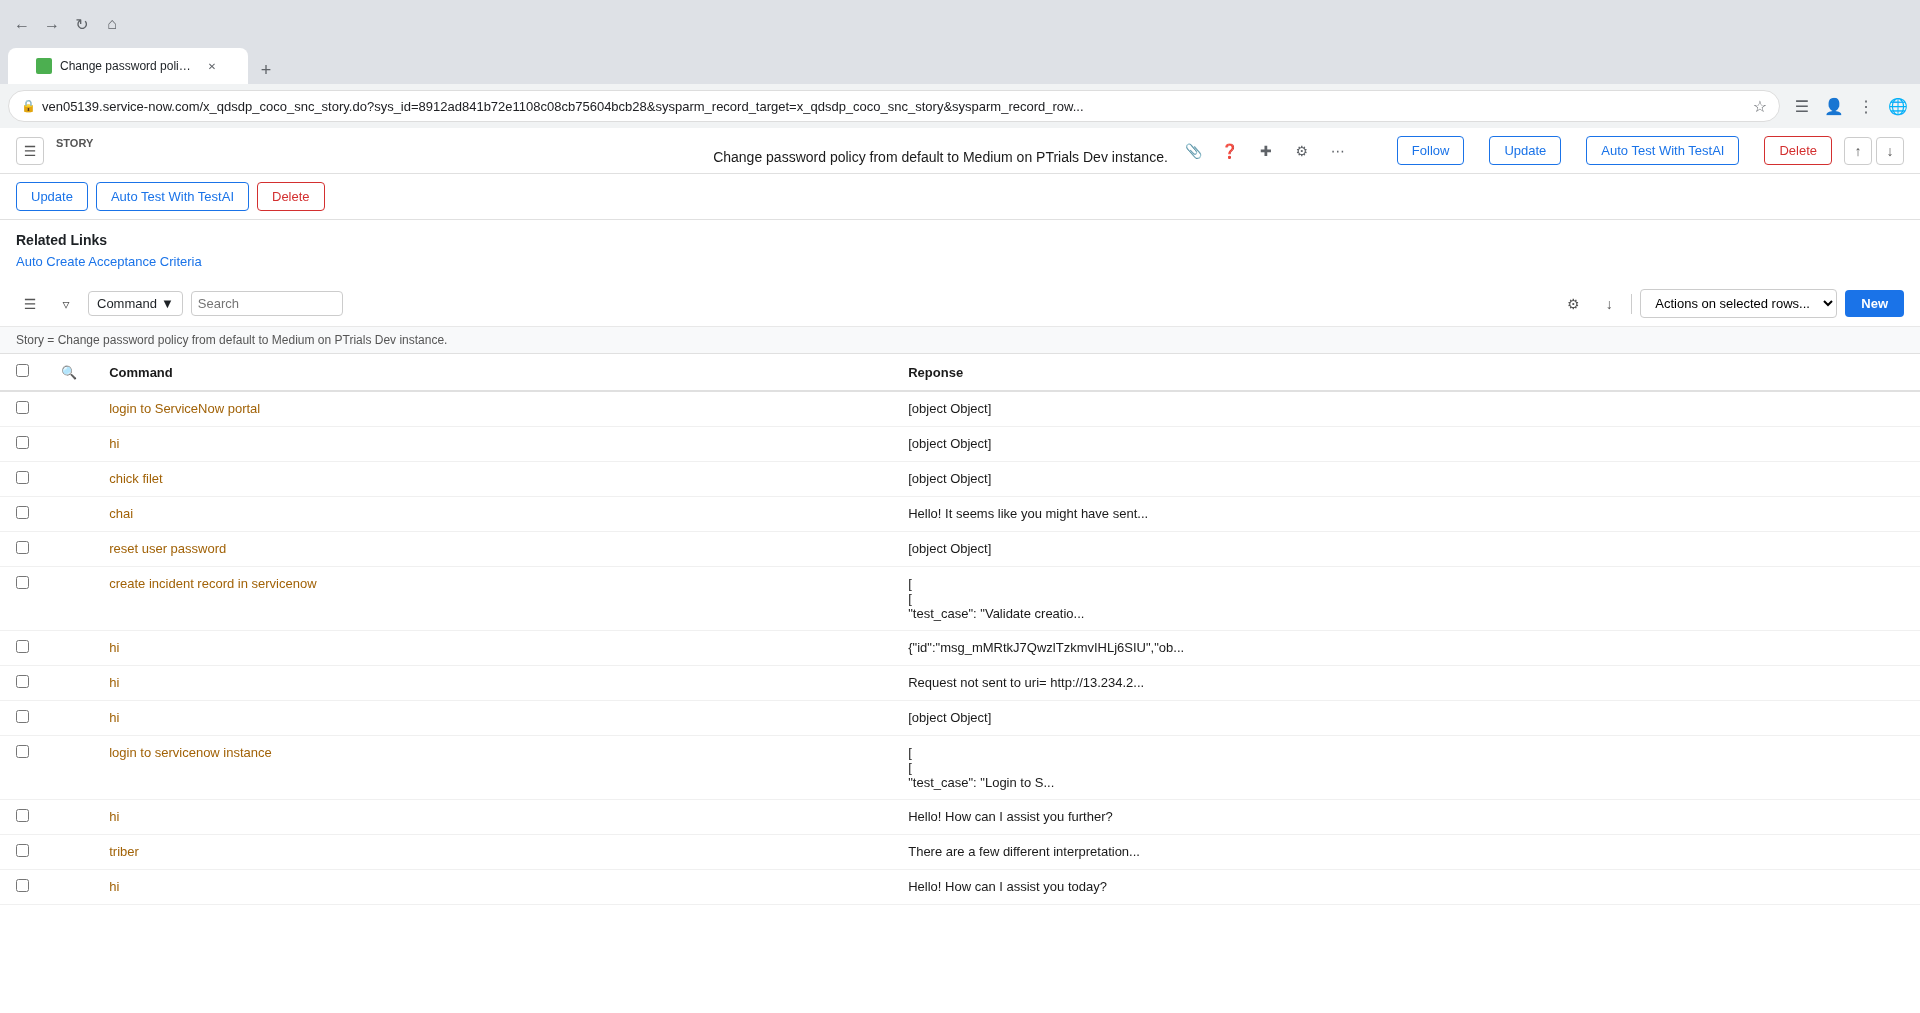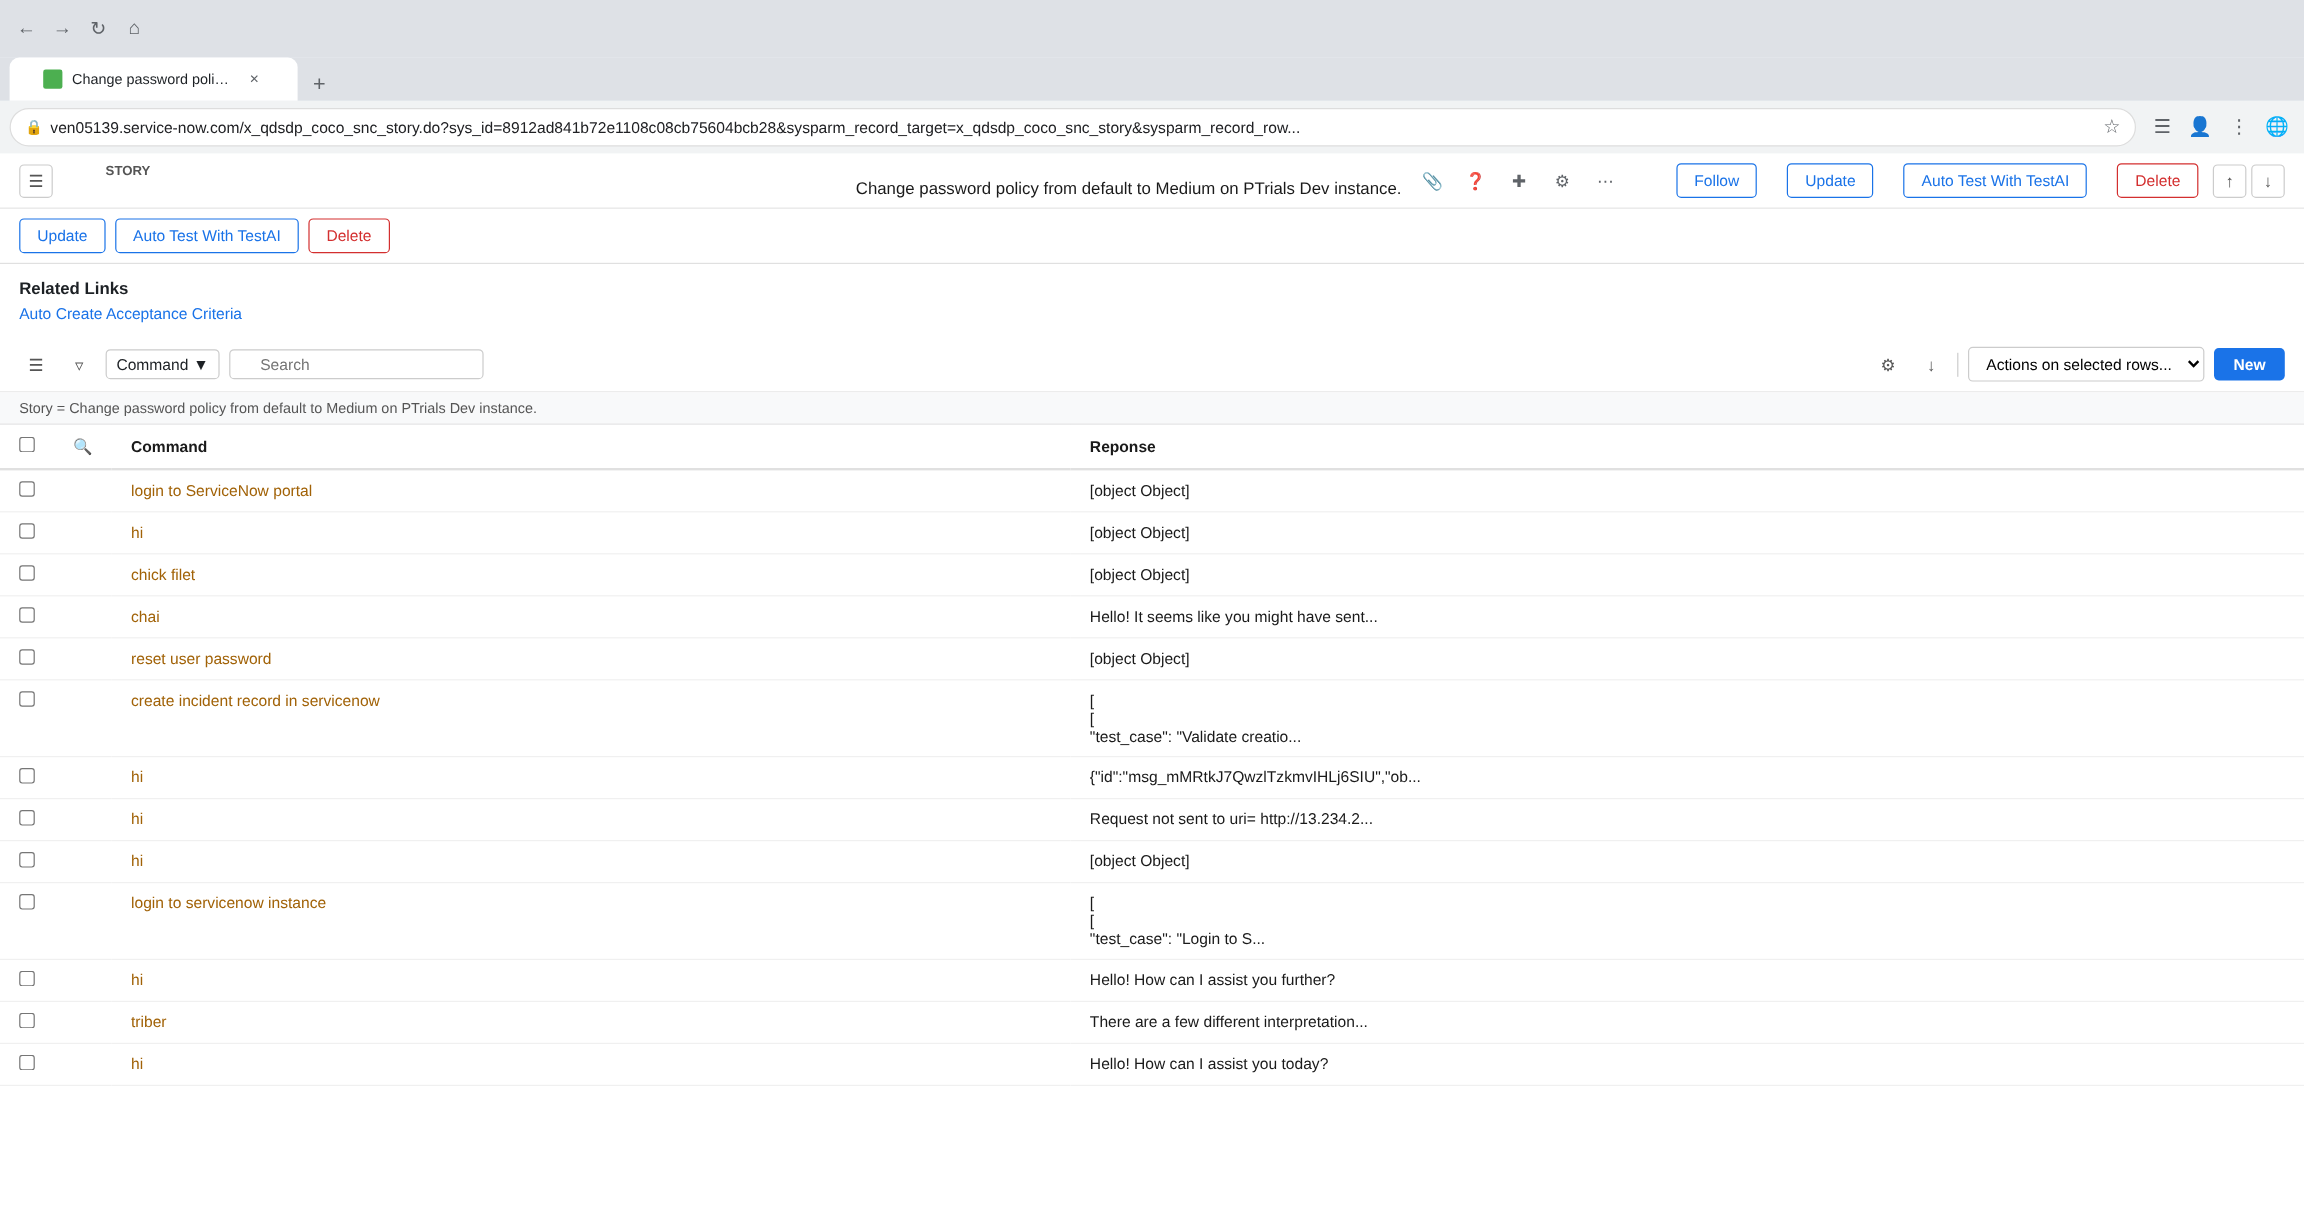--- a/index.html
+++ b/index.html
@@ -20,21 +20,21 @@
     .address-bar-url { flex: 1; overflow: hidden; text-overflow: ellipsis; white-space: nowrap; font-size: 13px; color: #202124; }
     .toolbar-icons { display: flex; gap: 4px; align-items: center; }
     .toolbar-icon { width: 28px; height: 28px; border-radius: 50%; display: flex; align-items: center; justify-content: center; cursor: pointer; color: #5f6368; font-size: 16px; }
 
     
     .app-container { background: #fff; min-height: calc(100vh - 92px); }
 
     
     .app-header { display: flex; align-items: center; padding: 8px 16px; border-bottom: 1px solid #e0e0e0; gap: 12px; background: #fff; }
     .app-header-left { display: flex; flex-direction: column; flex: 1; }
-    .story-label { font-size: 11px; color: #555; font-weight: 600; text-transform: uppercase; margin-left: 32px; }
+    .story-label { font-size: 11px; color: #555; font-weight: 600; text-transform: uppercase; }
     .story-title { font-size: 14px; color: #1a1a1a; text-align: right; }
     .app-header-icons { display: flex; gap: 8px; align-items: center; }
     .header-icon-btn { width: 28px; height: 28px; border: none; background: transparent; cursor: pointer; display: flex; align-items: center; justify-content: center; color: #5f6368; font-size: 14px; border-radius: 4px; }
     .header-actions { display: flex; gap: 25px; align-items: center; margin-left: 33px; }
     .btn { padding: 6px 14px; border-radius: 4px; border: 1px solid #ccc; background: #fff; cursor: pointer; font-size: 13px; font-weight: 500; }
     .btn-follow { border-color: #1a73e8; color: #1a73e8; }
     .btn-update { border-color: #1a73e8; color: #1a73e8; }
     .btn-auto-test { border-color: #1a73e8; color: #1a73e8; }
     .btn-delete { border-color: #d32f2f; color: #d32f2f; }
     .nav-arrows { display: flex; gap: 4px; }
@@ -51,21 +51,21 @@
     
     .tabs-container { display: flex; padding: 0 16px; background: #fff; border-bottom: 2px solid #e0e0e0; gap: 0; }
     .tab-item { padding: 10px 16px; font-size: 13px; cursor: pointer; color: #555; border-bottom: 3px solid transparent; margin-bottom: -2px; white-space: nowrap; }
     .tab-item.active { color: #fff; background: #4a7c59; border-radius: 4px 4px 0 0; border-bottom: 3px solid #4a7c59; }
 
     
     .table-toolbar { display: flex; align-items: center; padding: 8px 16px; gap: 8px; background: #fff; border-bottom: 1px solid #e8e8e8; }
     .table-toolbar-left { display: flex; align-items: center; gap: 8px; flex: 1; }
     .toolbar-btn-icon { width: 28px; height: 28px; border: none; background: transparent; cursor: pointer; display: flex; align-items: center; justify-content: center; color: #555; font-size: 14px; border-radius: 4px; }
     .command-select { display: flex; align-items: center; border: 1px solid #ccc; border-radius: 4px; background: #fff; padding: 4px 8px; font-size: 13px; cursor: pointer; gap: 4px; }
-    .search-input { border: 1px solid #ccc; border-radius: 4px; padding: 4px 25px; font-size: 13px; width: 212px; outline: none; }
+    .search-input { border: 1px solid #ccc; border-radius: 4px; padding: 4px 6px; font-size: 13px; width: 152px; outline: none; }
     .table-toolbar-right { display: flex; align-items: center; gap: 8px; }
     .actions-select { border: 1px solid #ccc; border-radius: 4px; padding: 5px 10px; font-size: 13px; background: #fff; cursor: pointer; min-width: 160px; }
     .btn-new { background: #1a73e8; color: #fff; border: none; border-radius: 4px; padding: 6px 16px; font-size: 13px; font-weight: 600; cursor: pointer; }
     .divider-line { width: 1px; height: 20px; background: #ccc; }
 
     
     .filter-bar { padding: 6px 16px; background: #f8f9fa; border-bottom: 1px solid #e0e0e0; font-size: 12px; color: #555; }
 
     
     .table-wrapper { background: #fff; overflow-x: auto; }

